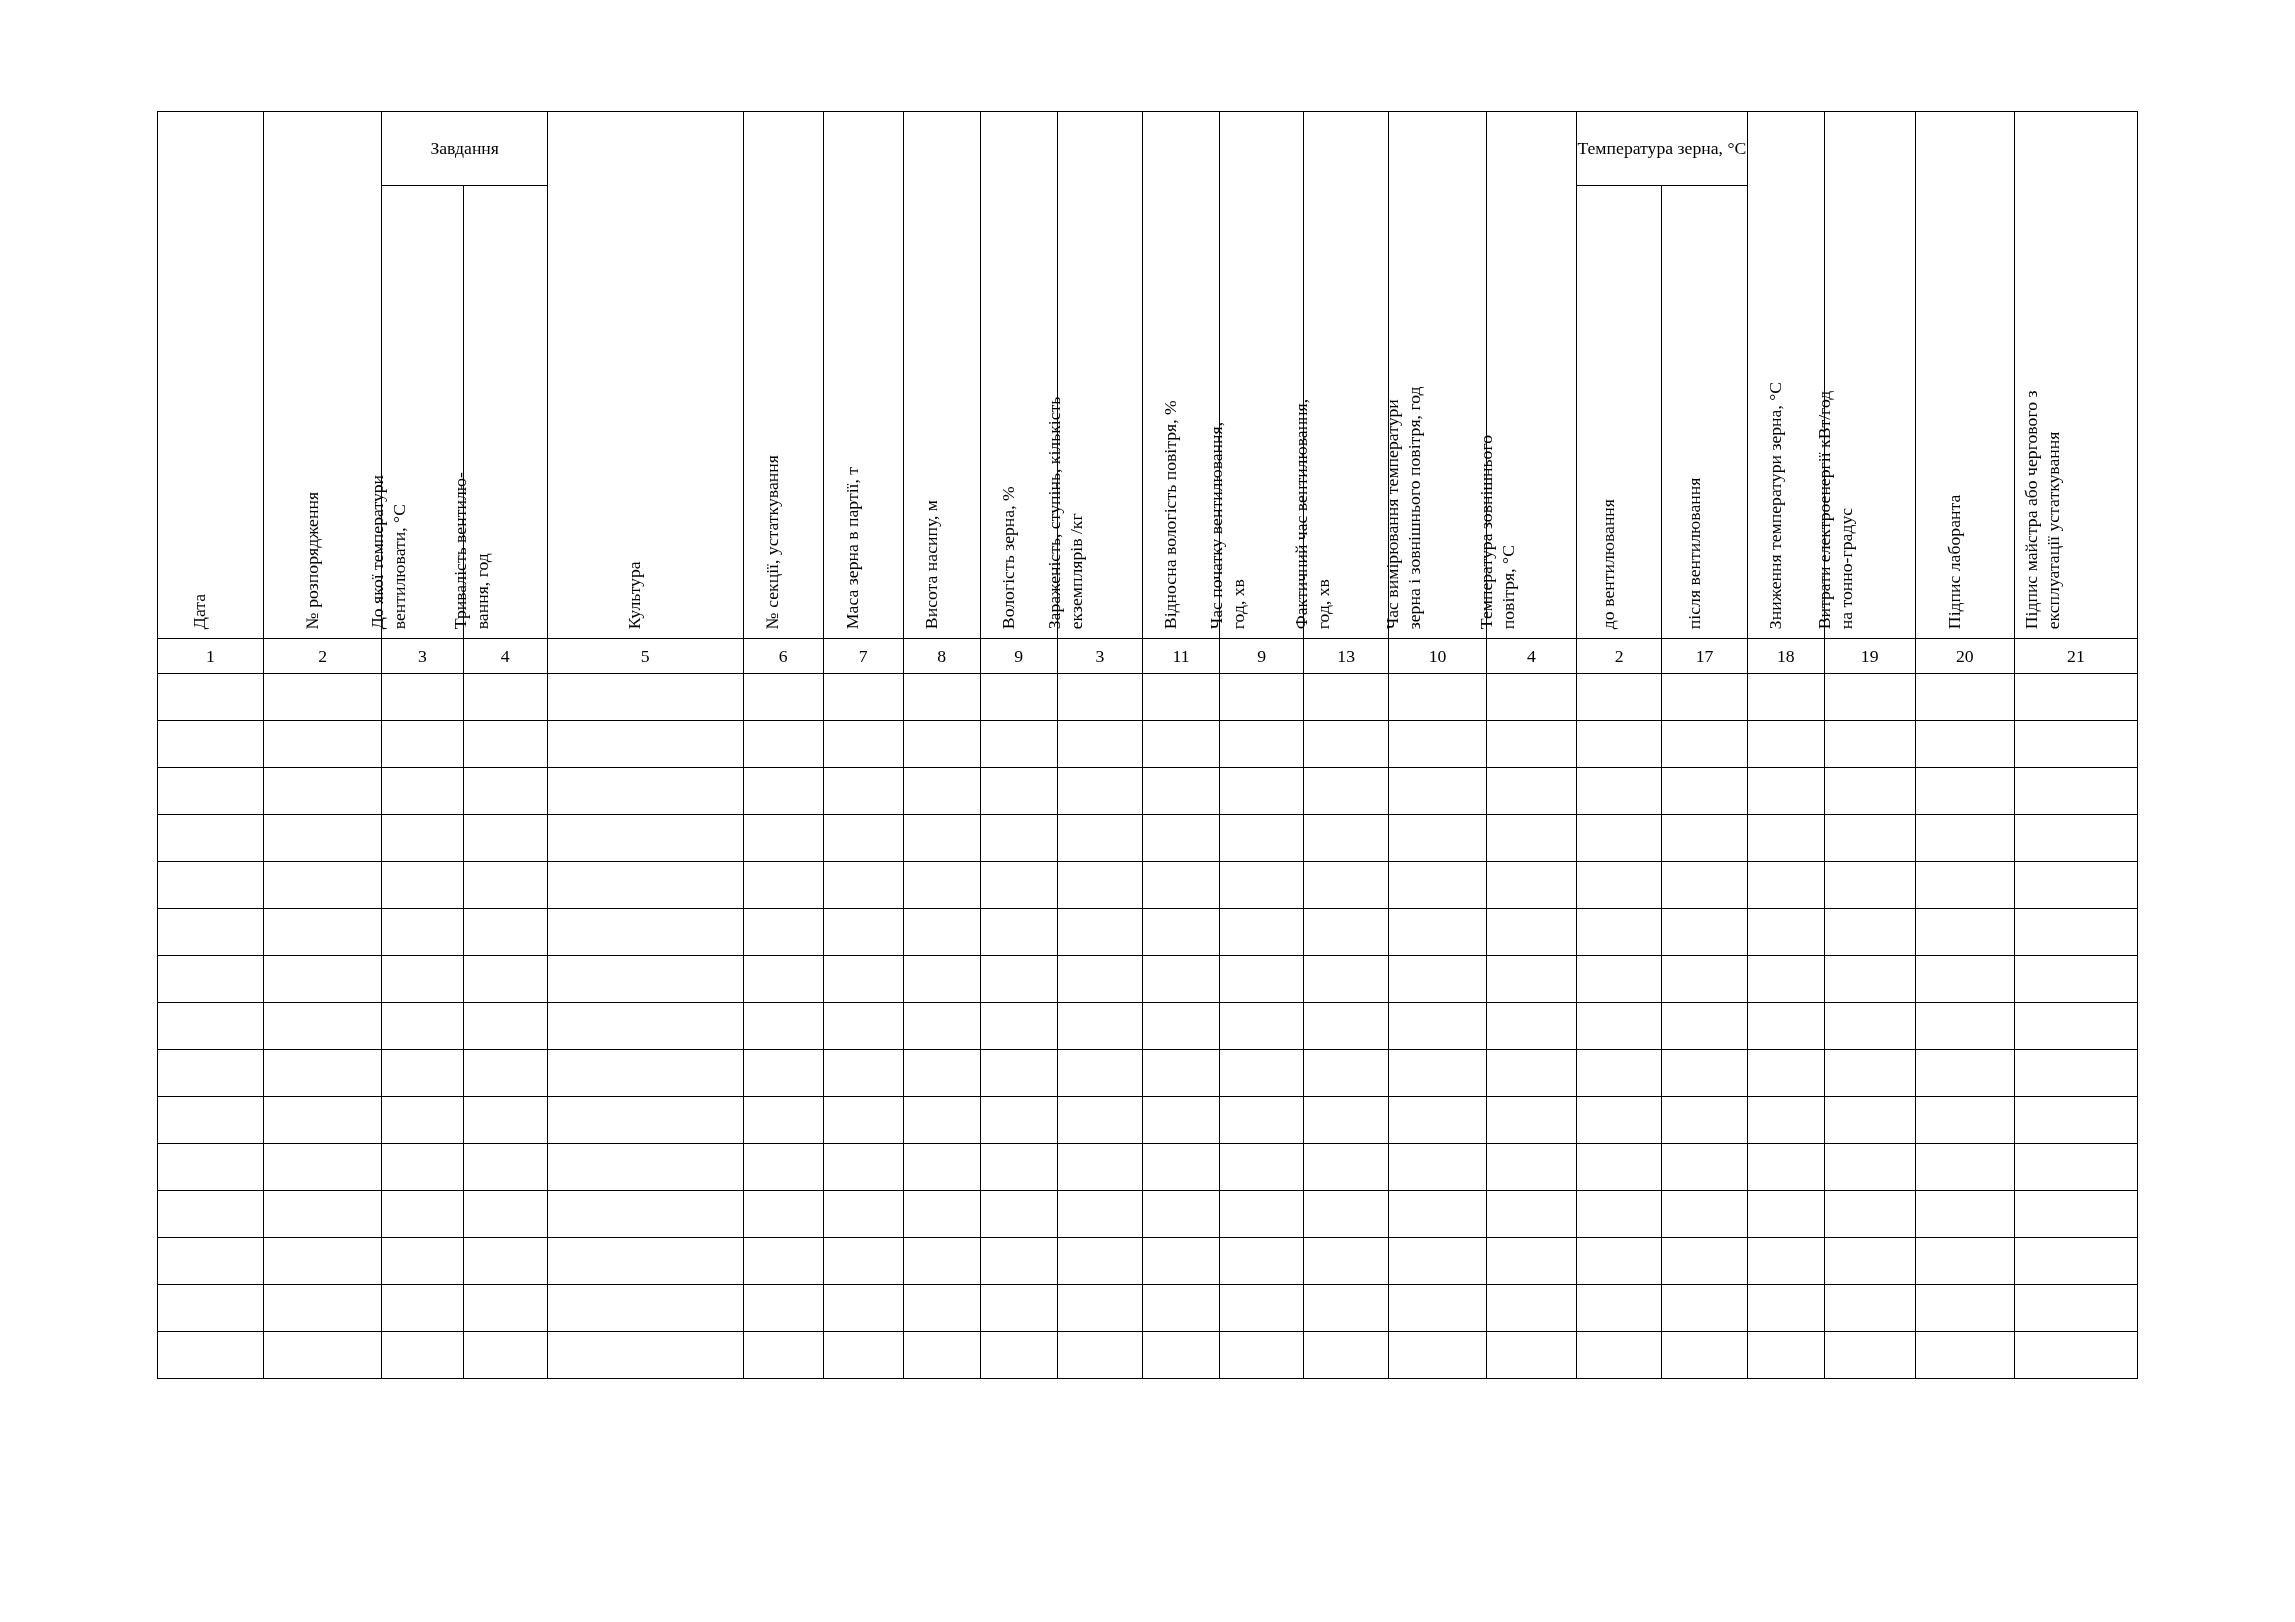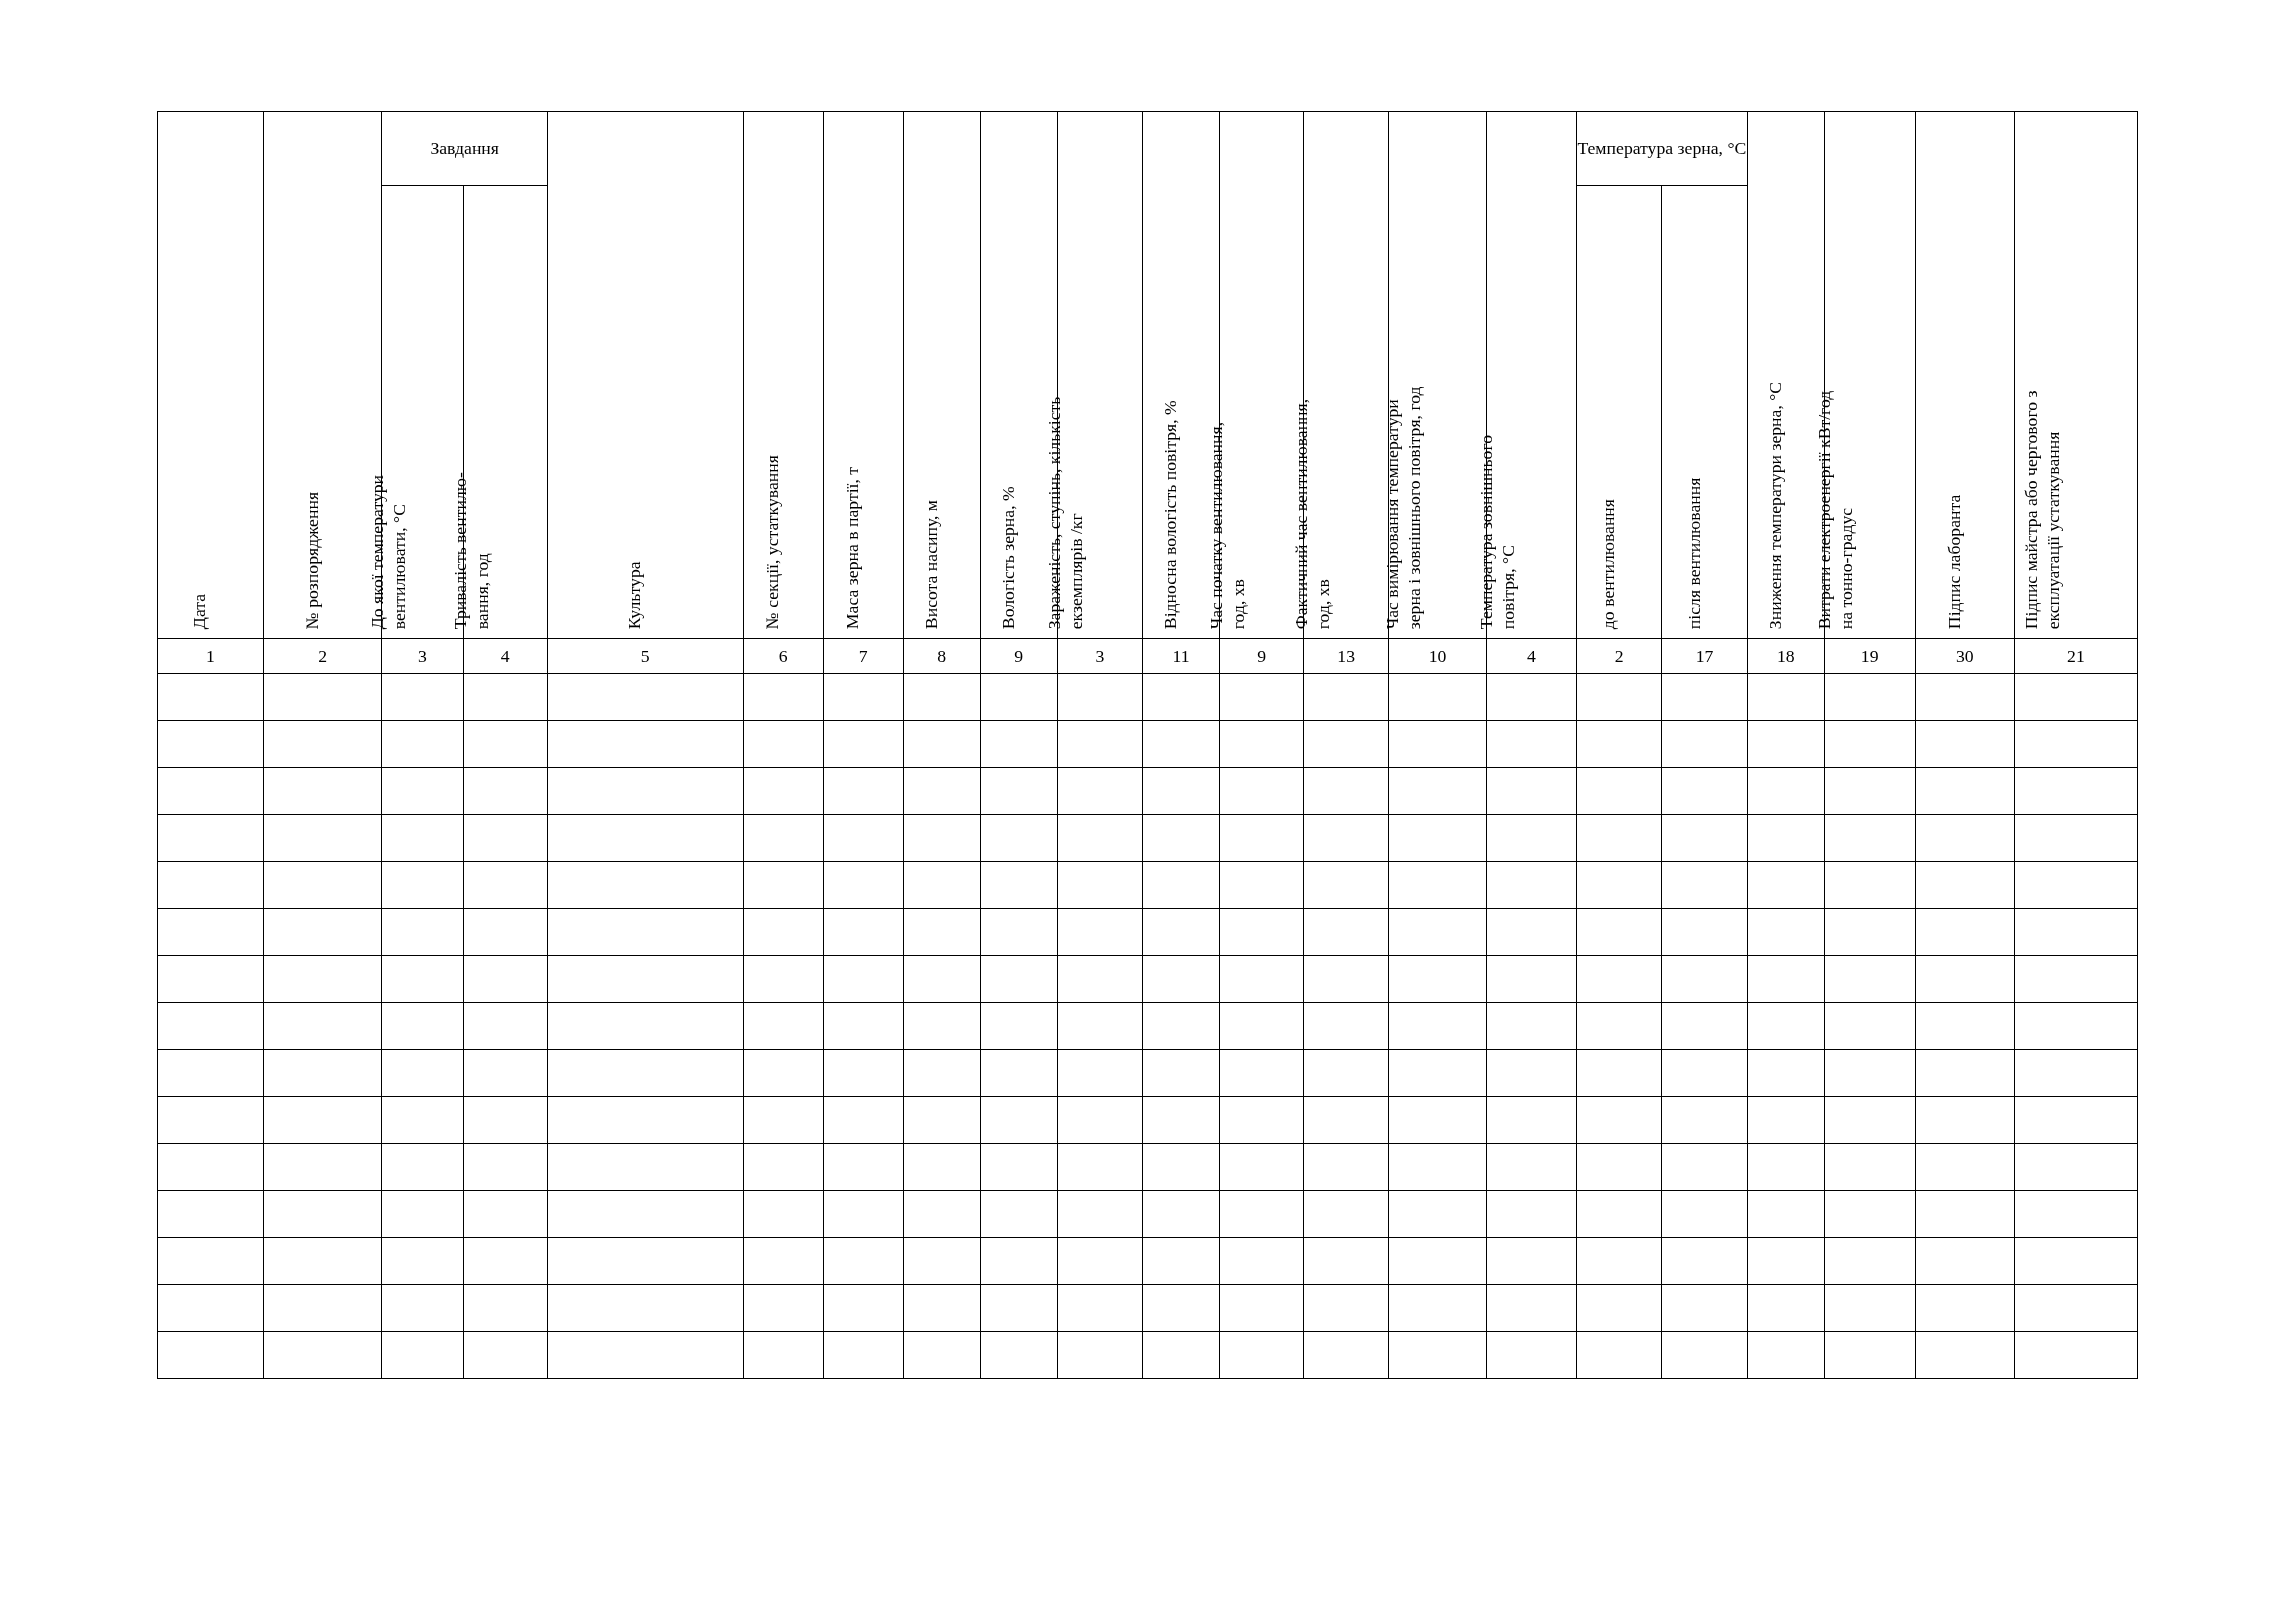--- a/index.html
+++ b/index.html
@@ -240,21 +240,21 @@
         <td>3</td>
         <td>11</td>
         <td>9</td>
         <td>13</td>
         <td>10</td>
         <td>4</td>
         <td>2</td>
         <td>17</td>
         <td>18</td>
         <td>19</td>
-        <td>30</td>
+        <td>20</td>
         <td>21</td>
       </tr>
 
       <tr class="datarow">
           <td></td>
           <td></td>
           <td></td>
           <td></td>
           <td></td>
           <td></td>

